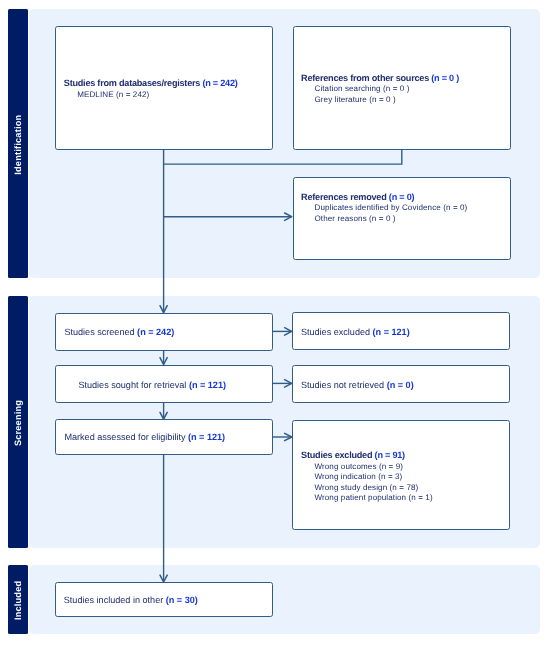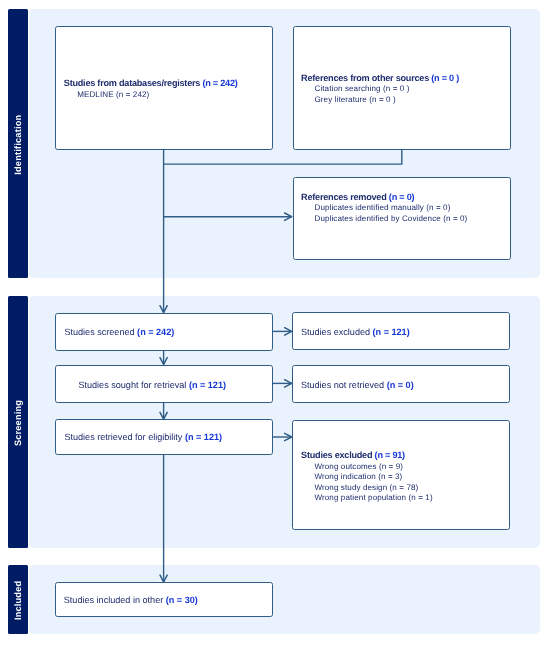--- a/index.html
+++ b/index.html
@@ -74,22 +74,22 @@
     <div class="boxtext" style="left:7.4px;top:46.4px;">
       <div class="ln-title"><span class="b">References from other sources</span> <span class="hl">(n = 0 )</span></div>
       <div class="ln-sub sub">Citation searching (n = 0 )</div>
       <div class="ln-sub sub">Grey literature (n = 0 )</div>
     </div>
   </div>
 
   <div class="box" style="left:292.7px;top:177.3px;width:217.9px;height:82.9px;padding-left:28px;">
     <div class="boxtext" style="left:7.4px;top:13.8px;">
       <div class="ln-title"><span class="b">References removed</span> <span class="hl">(n = 0)</span></div>
-      <div class="ln-sub sub">Duplicates identified manually (n = 0)</div>
       <div class="ln-sub sub">Duplicates identified by Covidence (n = 0)</div>
+      <div class="ln-sub sub">Other reasons (n = 0 )</div>
     </div>
   </div>
 
   <div class="box" style="left:54.8px;top:312.6px;width:218.4px;height:38.3px;">
     <div class="boxtext onelne" style="left:8.6px;top:13.9px;">
       <span>Studies screened</span> <span class="hl">(n = 242)</span>
     </div>
   </div>
 
   <div class="box" style="left:292.4px;top:312.1px;width:217.9px;height:38.2px;">
@@ -105,21 +105,21 @@
   </div>
 
   <div class="box" style="left:292.4px;top:364.5px;width:217.9px;height:38.3px;">
     <div class="boxtext onelne" style="left:7.5px;top:14.1px;">
       <span>Studies not retrieved</span> <span class="hl">(n = 0)</span>
     </div>
   </div>
 
   <div class="box" style="left:54.8px;top:419.2px;width:218.4px;height:35.9px;">
     <div class="boxtext onelne" style="left:8.6px;top:11.9px;">
-      <span>Studies retrieved for eligibility</span> <span class="hl">(n = 121)</span>
+      <span>Marked assessed for eligibility</span> <span class="hl">(n = 121)</span>
     </div>
   </div>
 
   <div class="box" style="left:292.4px;top:420.3px;width:217.9px;height:109.9px;">
     <div class="boxtext" style="left:7.7px;top:29px;">
       <div class="ln-title"><span class="b">Studies excluded</span> <span class="hl">(n = 91)</span></div>
       <div class="ln-sub sub">Wrong outcomes (n = 9)</div>
       <div class="ln-sub sub">Wrong indication (n = 3)</div>
       <div class="ln-sub sub">Wrong study design (n = 78)</div>
       <div class="ln-sub sub">Wrong patient population (n = 1)</div>

